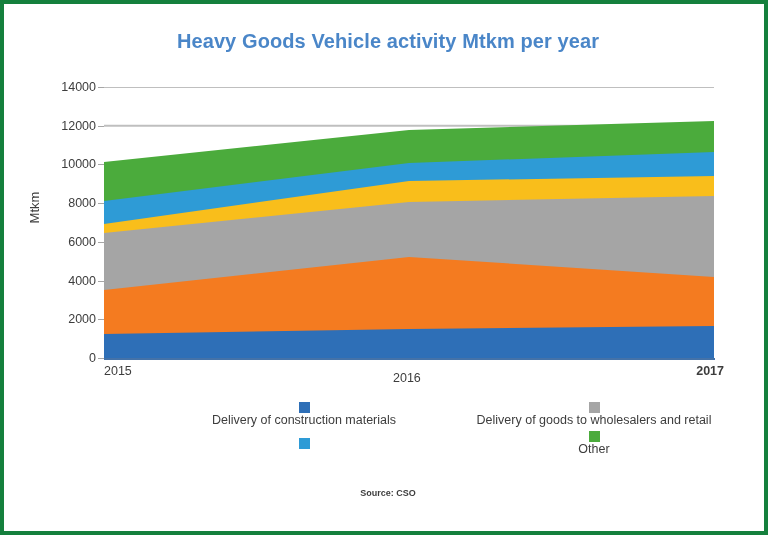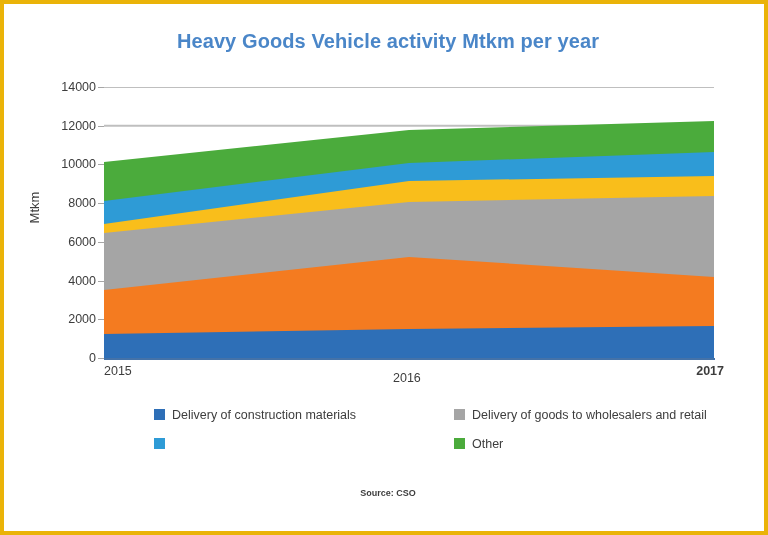--- a/index.html
+++ b/index.html
@@ -9,21 +9,21 @@
   }
   body {
     font-family: "Liberation Sans", sans-serif;
   }
   #chart-card {
     position: relative;
     width: 768px;
     height: 535px;
     box-sizing: border-box;
     background: #ffffff;
-    border: 4px solid #eab308;
+    border: 4px solid #15803d;
     overflow: hidden;
   }
   #chart-title {
     position: absolute;
     left: 0;
     top: 26px;
     width: 768px;
     text-align: center;
     font-size: 20px;
     font-weight: bold;
@@ -110,21 +110,21 @@
     top: 396px;
     width: 580px;
     display: grid;
     grid-template-columns: 300px 280px;
     grid-auto-rows: 29px;
     align-items: center;
   }
   .legend-item {
     display: flex;
     align-items: center;
-    gap: 7px;
+    flex-direction: column;
   }
   .legend-swatch {
     width: 11px;
     height: 11px;
     flex: 0 0 auto;
   }
   .legend-label {
     font-size: 12.5px;
     color: #3d3d3d;
     white-space: nowrap;

